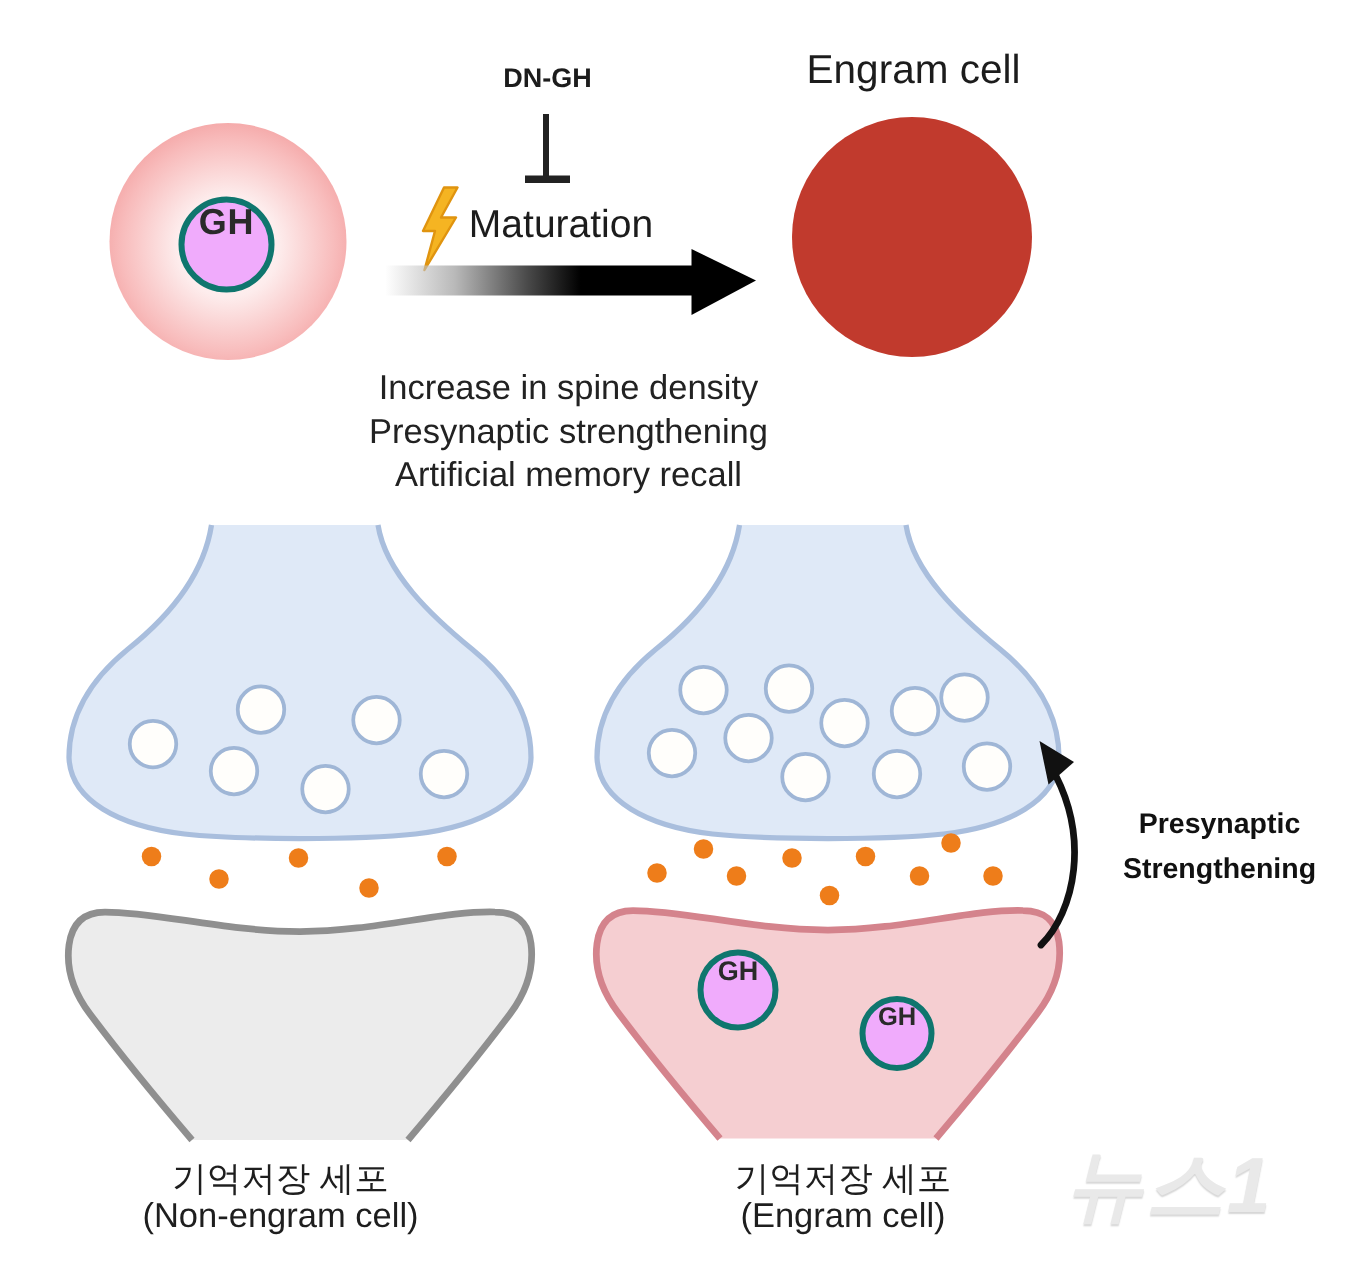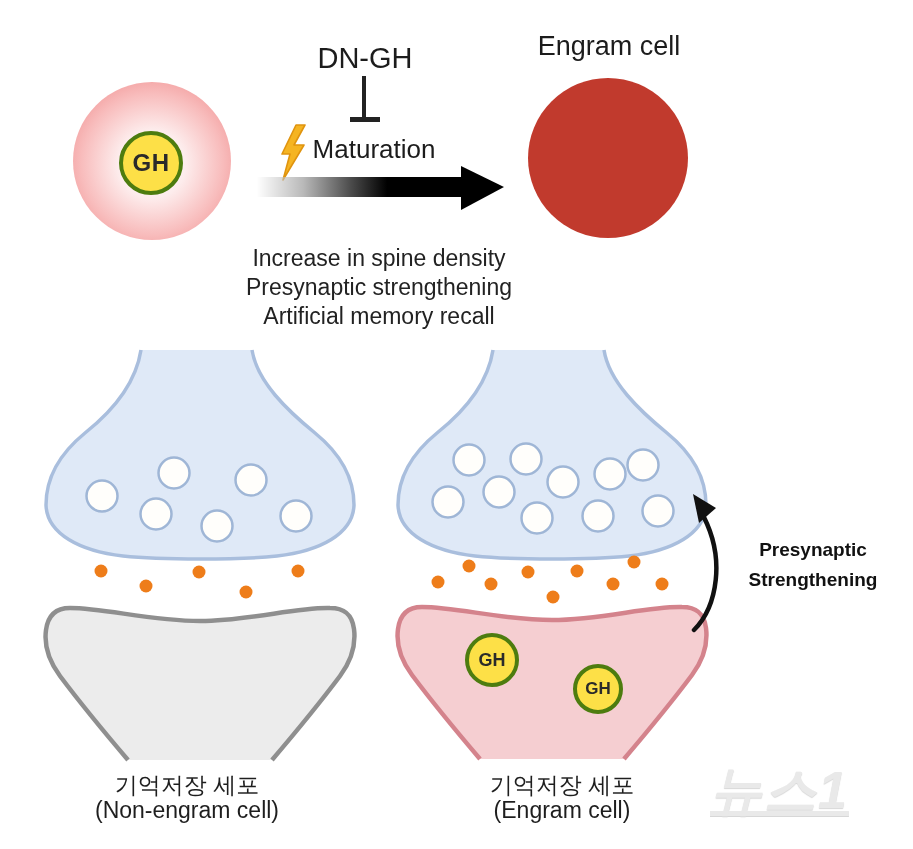--- a/index.html
+++ b/index.html
@@ -8,27 +8,27 @@
     font-family:"Liberation Sans","DejaVu Sans",sans-serif;color:#1c1c1c;
   }
   .abs{position:absolute;}
   
   .source-cell{
     left:73px;top:82px;width:158px;height:158px;border-radius:50%;
     background:radial-gradient(circle at 50% 52%,
       #ffffff 0%, #fdecec 30%, #f8bcbc 62%, #f29b9b 82%, rgba(242,155,155,0.55) 93%, rgba(242,155,155,0) 100%);
   }
   .gh-chip{
-    border-radius:50%;background:#fde047;border:4px solid #4d7c0f;
-    display:flex;align-items:center;justify-content:center;font-weight:bold;color:#2a2a2a;
+    border-radius:50%;background:#f0abfc;border:4px solid #0f766e;
+    display:flex;align-items:flex-start;justify-content:center;font-weight:bold;color:#2a2a2a;
     box-sizing:border-box;
   }
   .gh-chip.big{left:119px;top:131px;width:64px;height:64px;font-size:24px;letter-spacing:0.5px;}
   .label{white-space:nowrap;}
-  .dn-gh{left:300px;top:42px;width:130px;text-align:center;font-size:29px;}
+  .dn-gh{left:300px;top:42px;width:130px;text-align:center;font-size:18px;font-weight:bold;}
   .tbar-v{left:362px;top:76px;width:4px;height:42px;background:#222;}
   .tbar-h{left:350px;top:117px;width:30px;height:5px;background:#222;}
   .maturation{left:307px;top:134px;width:134px;text-align:center;font-size:26px;}
   .arrow-shaft{
     left:257px;top:177px;width:210px;height:20px;
     background:linear-gradient(to right, rgba(252,252,252,0.15) 0%, #b9b9b9 22%, #4a4a4a 45%, #000 62%);
   }
   .effects{
     left:228px;top:244px;width:302px;text-align:center;font-size:23px;line-height:29px;color:#222;
   }
@@ -36,21 +36,21 @@
   .engram-circle{left:528px;top:78px;width:160px;height:160px;border-radius:50%;background:#c13a2d;}
   
   .syn-label{width:300px;text-align:center;font-size:23px;line-height:25px;color:#1e1e1e;}
   .syn-label-left{left:37px;top:773px;}
   .syn-label-right{left:412px;top:773px;}
   .presyn-note{left:713px;top:535px;width:200px;text-align:center;font-size:19px;font-weight:bold;line-height:30px;color:#111;}
   .gh-chip.s1{left:465px;top:633px;width:54px;height:54px;font-size:18px;}
   .gh-chip.s2{left:573px;top:664px;width:50px;height:50px;font-size:17px;}
   .watermark{
     left:710px;top:756px;font-size:52px;font-weight:bold;font-style:italic;
-    color:#e9e9e9;text-shadow:0 1px 1px #d7d7d7;letter-spacing:2px;text-decoration:underline;
+    color:#e9e9e9;text-shadow:0 1px 1px #d7d7d7;letter-spacing:2px;
   }
   svg.fig{position:absolute;left:0;top:0;}
 </style>
 </head>
 <body>
 
 <div class="canvas">
 
   <div class="abs source-cell"></div>
   <div class="abs gh-chip big">

